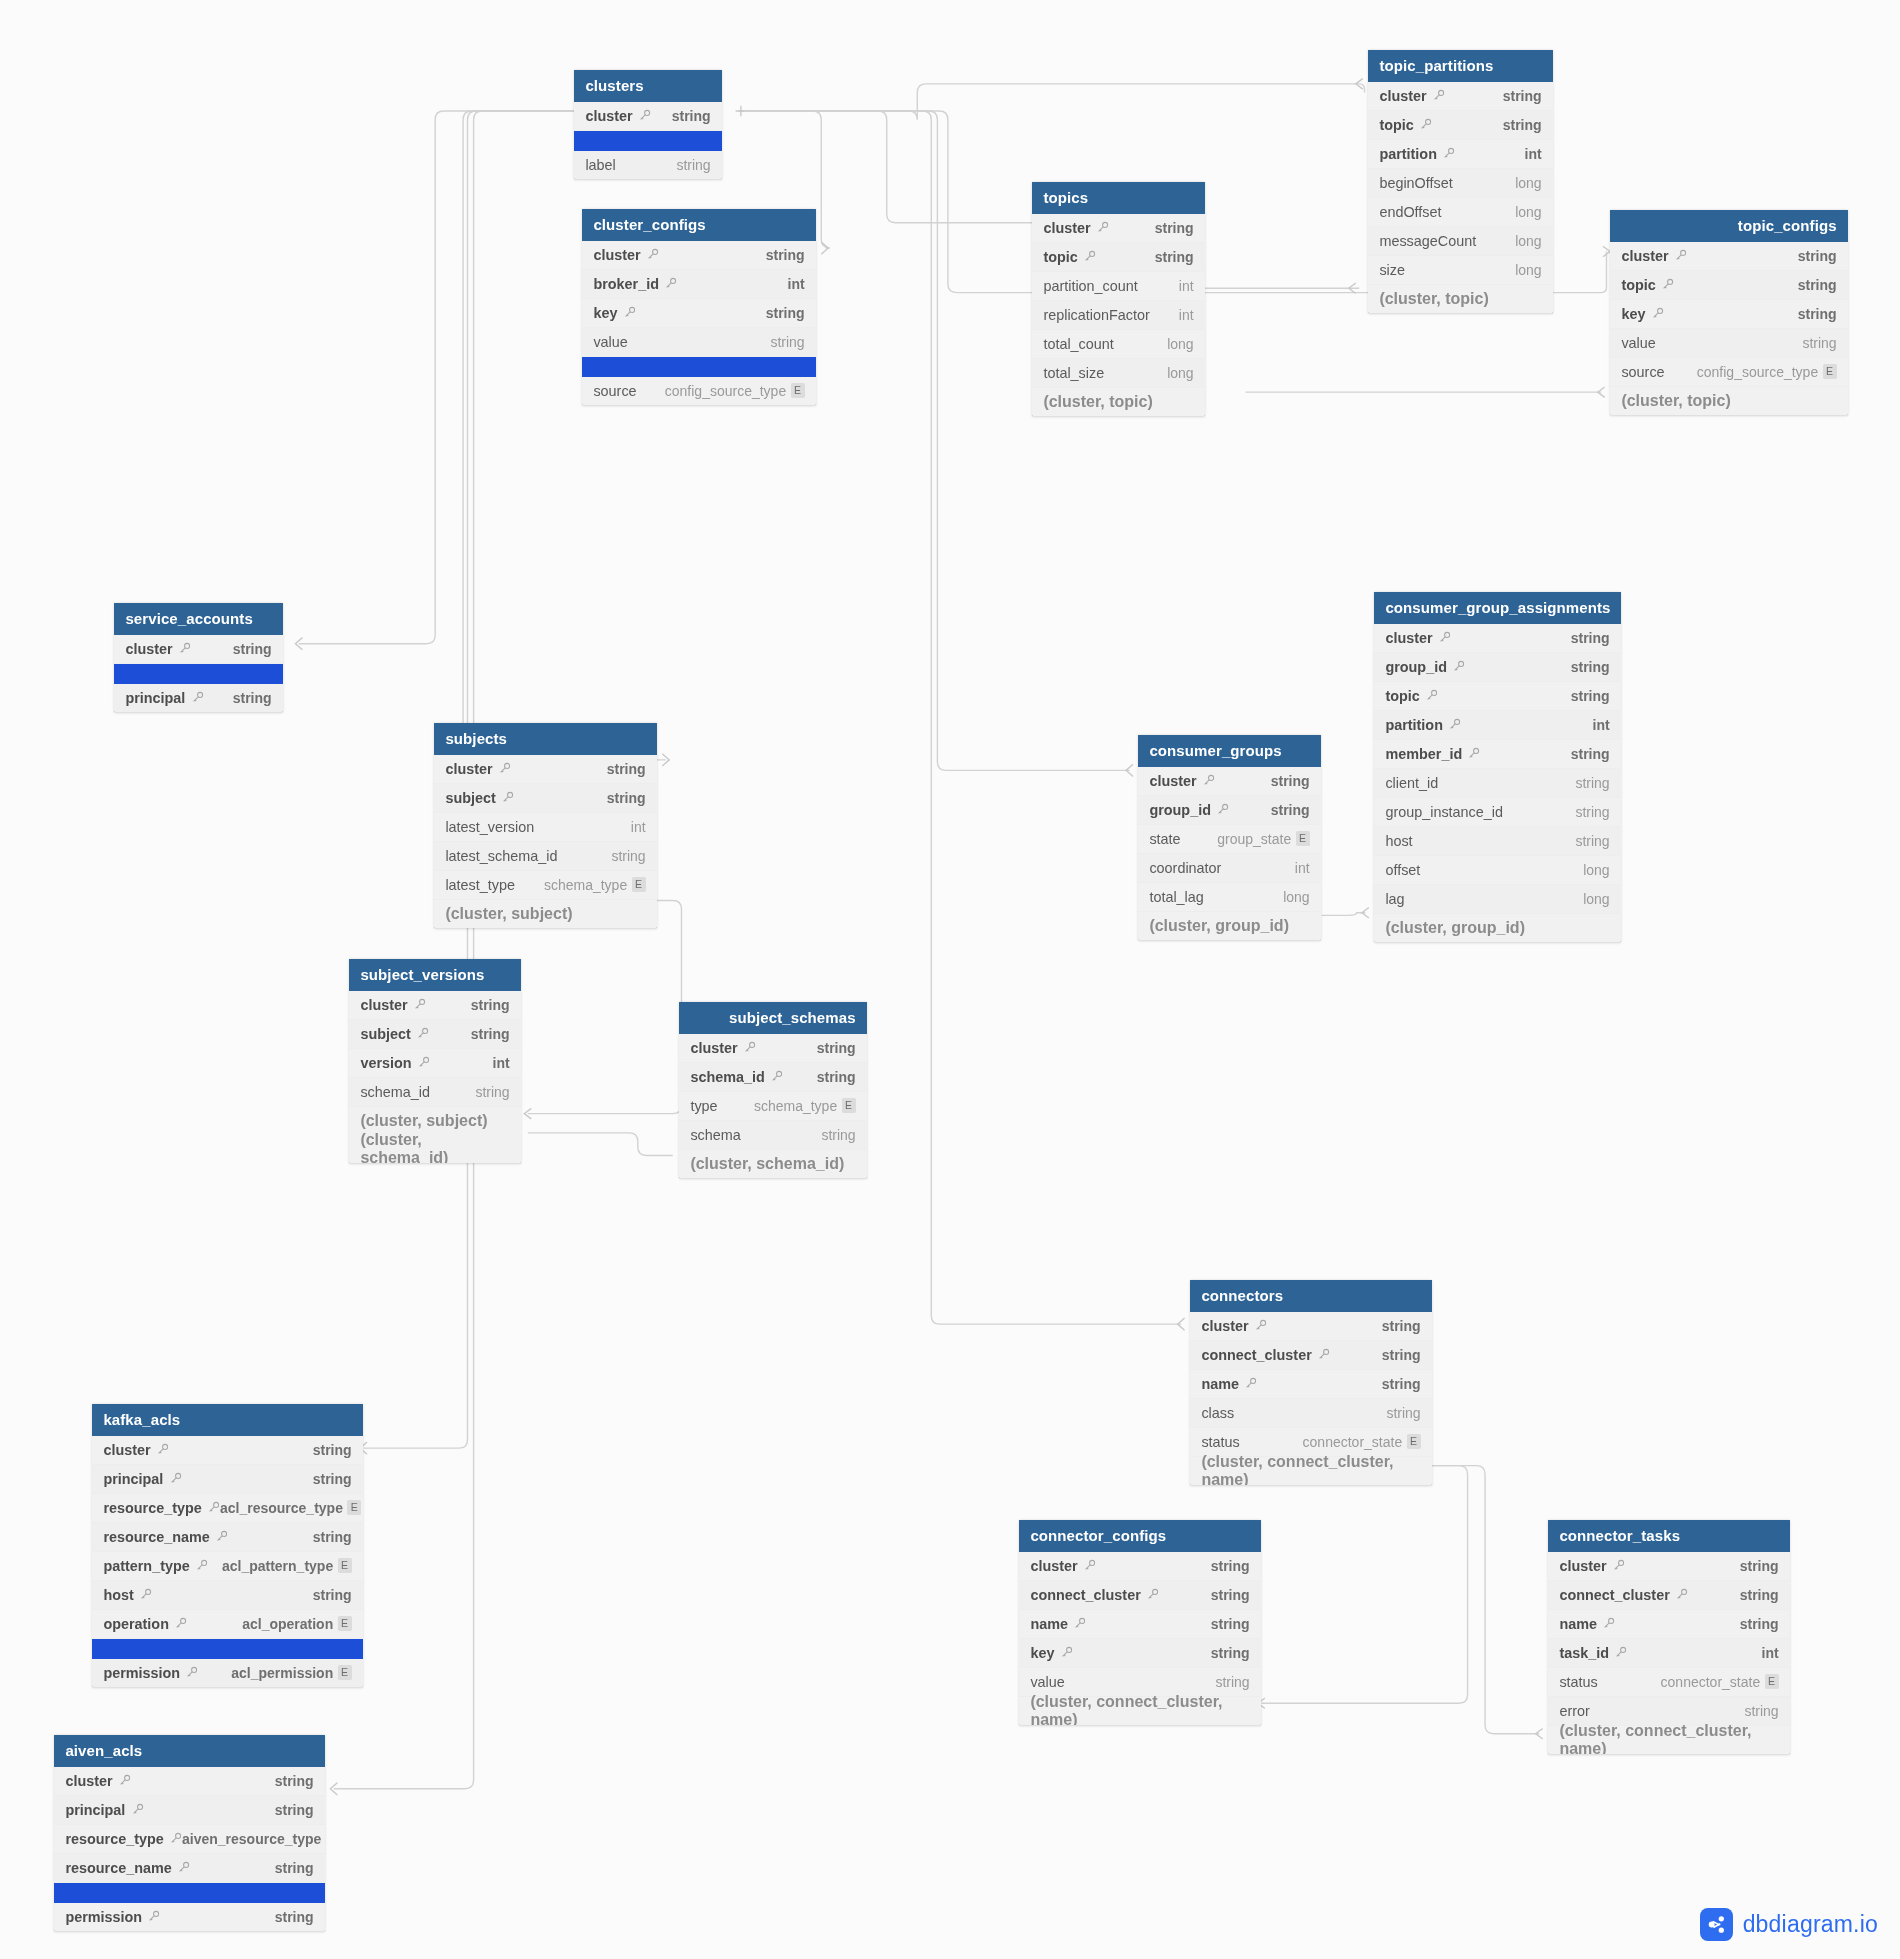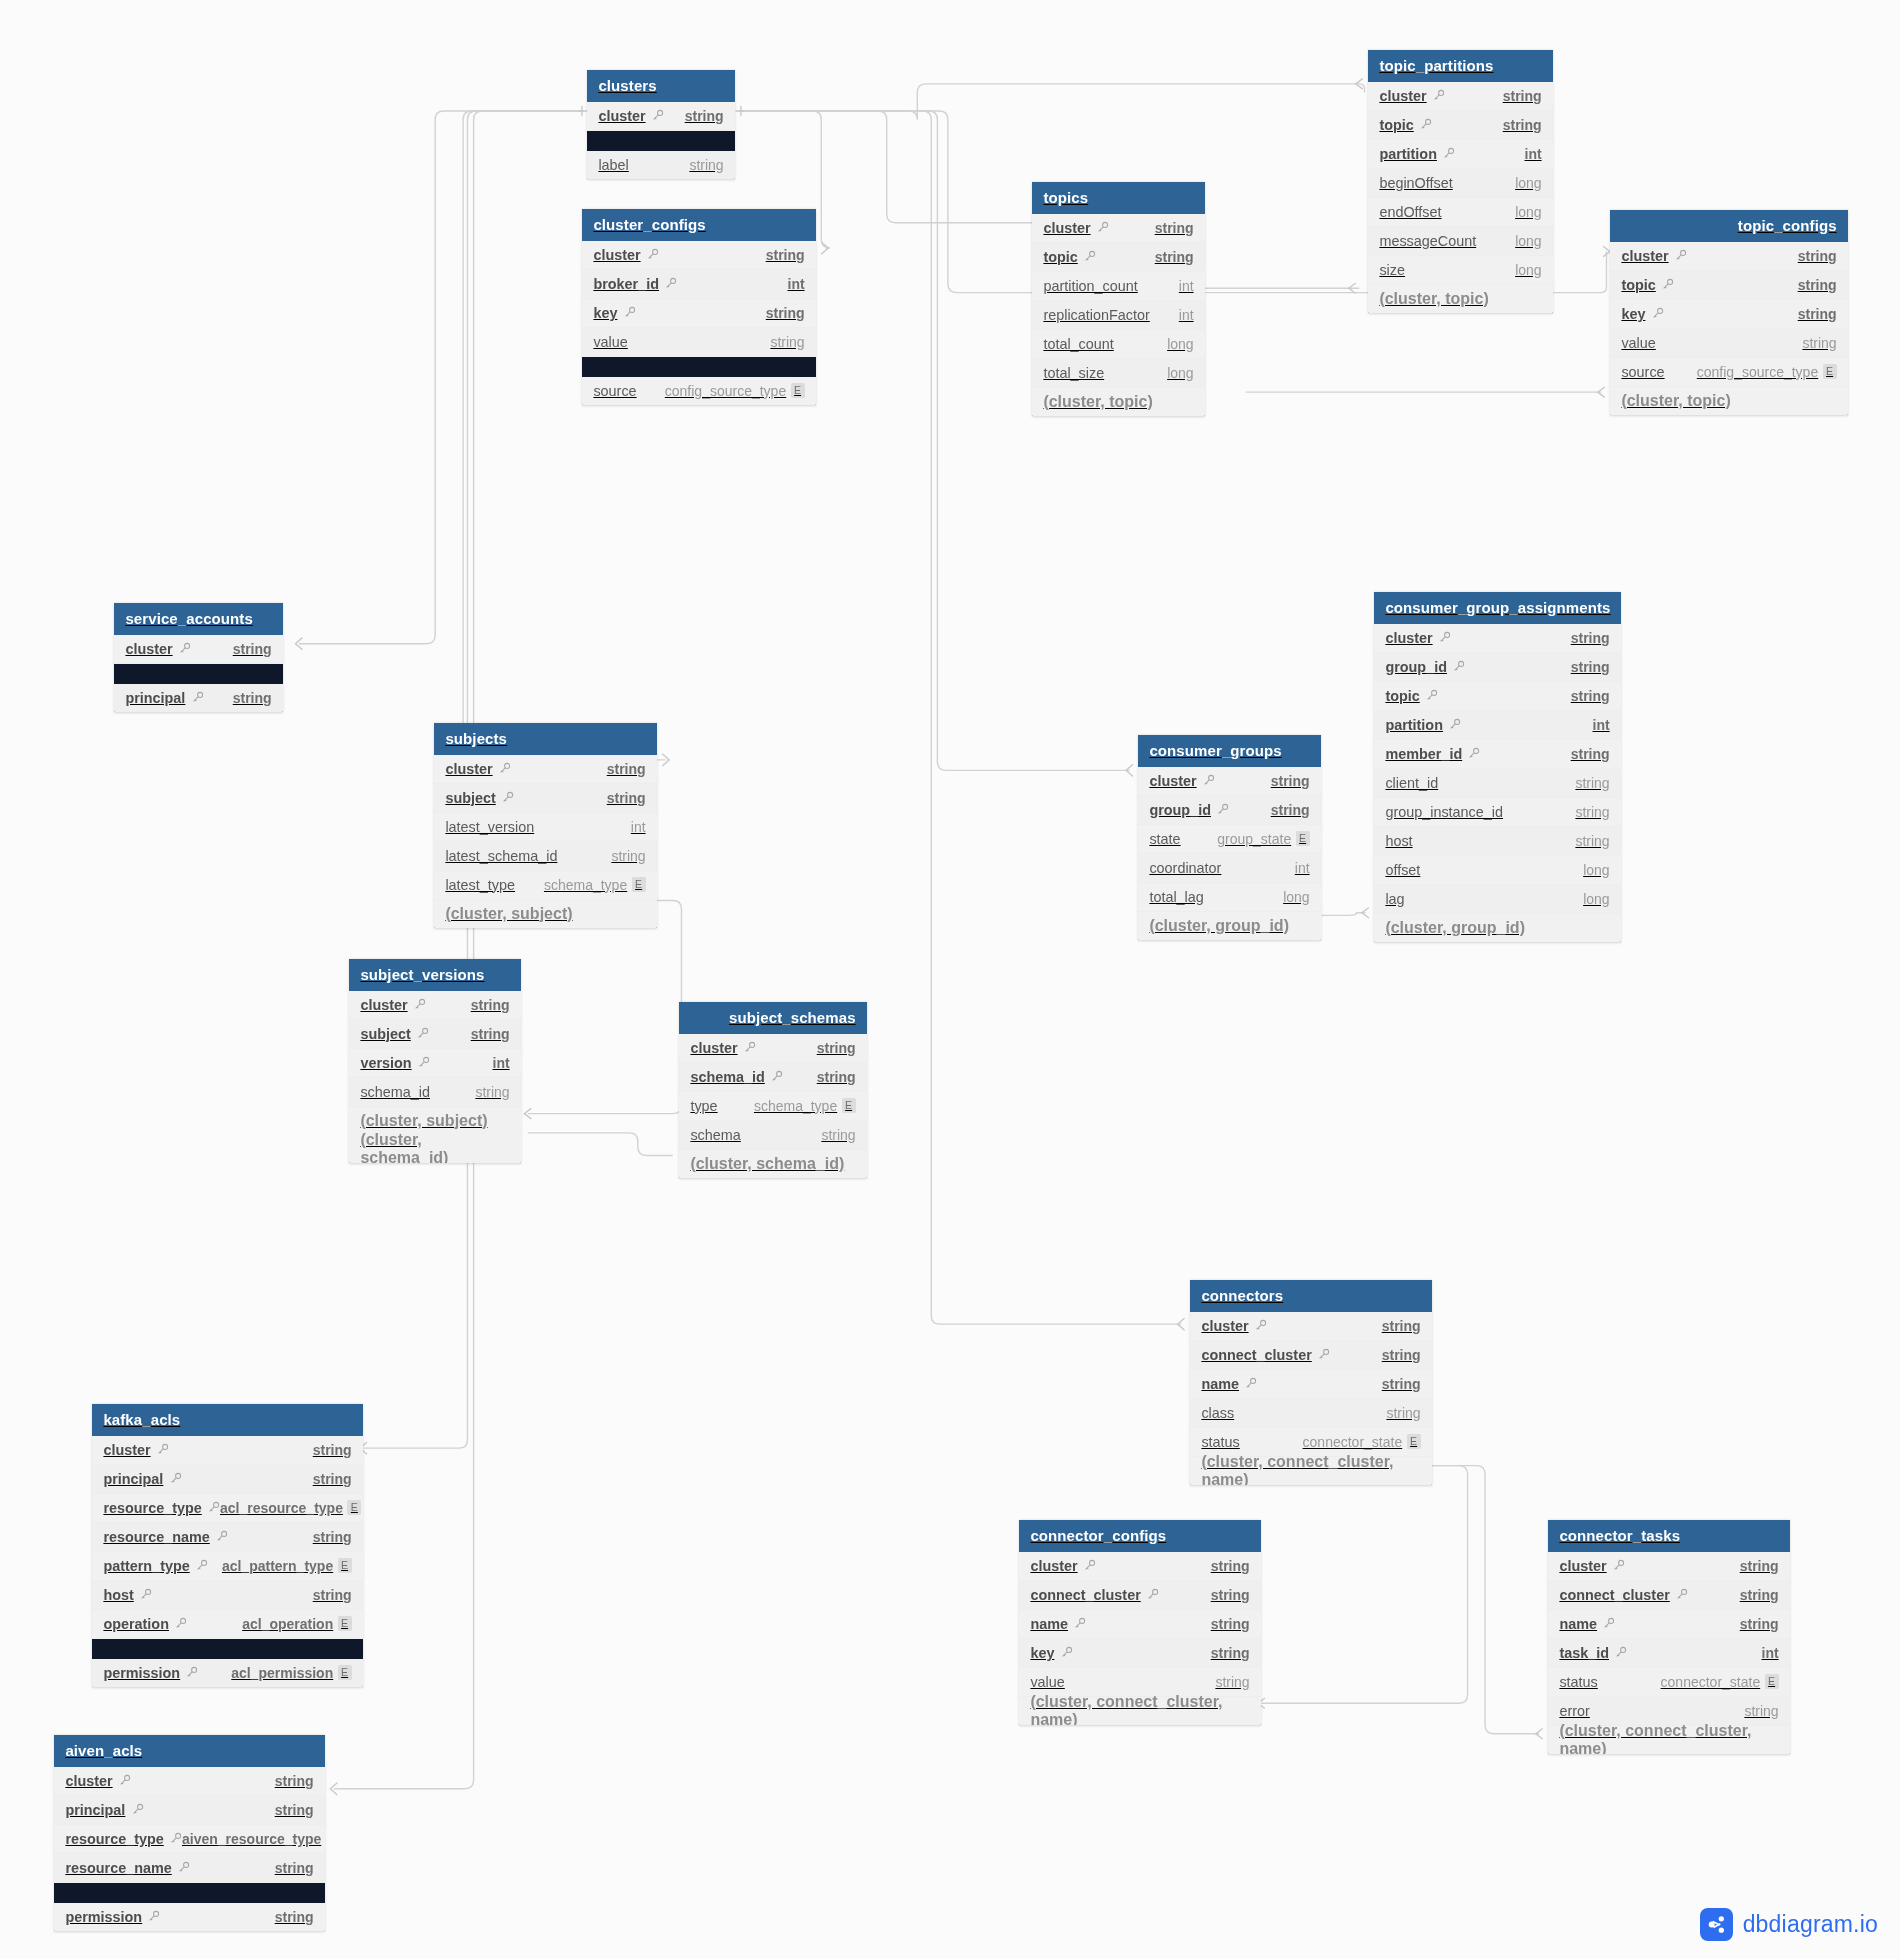--- a/index.html
+++ b/index.html
@@ -7,25 +7,24 @@
     width:1901px;height:1960px;
     background:#fbfbfb;
     font-family:"Liberation Sans", sans-serif;
     overflow:hidden;
     position:relative;
   }
   #canvas{position:absolute;left:0;top:0;width:1901px;height:1960px;}
   #edges{position:absolute;left:0;top:0;width:1901px;height:1960px;pointer-events:none;}
   .table{
     position:absolute;
-    background:#0f172a;
+    background:#1d4ed8;
     box-shadow:0 0.9px 2.6px rgba(0,0,0,.16);
     border-radius:0.9px;
     overflow:hidden;
-    text-decoration:underline;
   }
   .tbl-header{
     background:#2d6395;
     color:#ffffff;
     font-size:15px;
     font-weight:bold;
     padding:7.9px 11.4px 8.7px 11.4px;
     letter-spacing:0.1px;
     line-height:1;
   }
@@ -137,21 +136,21 @@
       <path d="M 1552 324 L 1544 330 L 1552 336"></path>
       <path d="M 1837 443 L 1829 449 L 1837 455"></path>
       <path d="M 1567 1039 L 1559 1045 L 1567 1051"></path>
       <path d="M 608 1269 L 600 1275 L 608 1281"></path>
       <path d="M 1448 1944 L 1440 1950 L 1448 1956"></path>
       <path d="M 1766 1979 L 1758 1985 L 1766 1991"></path>
     </g>
   </svg>
 
   <div id="tables-layer">
-      <div class="table" style="left: 587px; top: 70px; width: 148px;">
+      <div class="table" style="left: 574px; top: 70px; width: 148px;">
         <div class="tbl-header">clusters</div>
         <div class="row pk">
           <span class="fname">
             <span>cluster</span>
             <span class="keyicon">
               <svg viewBox="0 0 16 16" width="13" height="13" fill="none" stroke="#7a7a7a" stroke-width="1.25">
                 <circle cx="11.2" cy="4.8" r="3.1"></circle>
                 <path d="M8.9 7.1 L3.2 12.8"></path>
                 <path d="M5.0 11.0 L6.4 12.4"></path>
               </svg>

